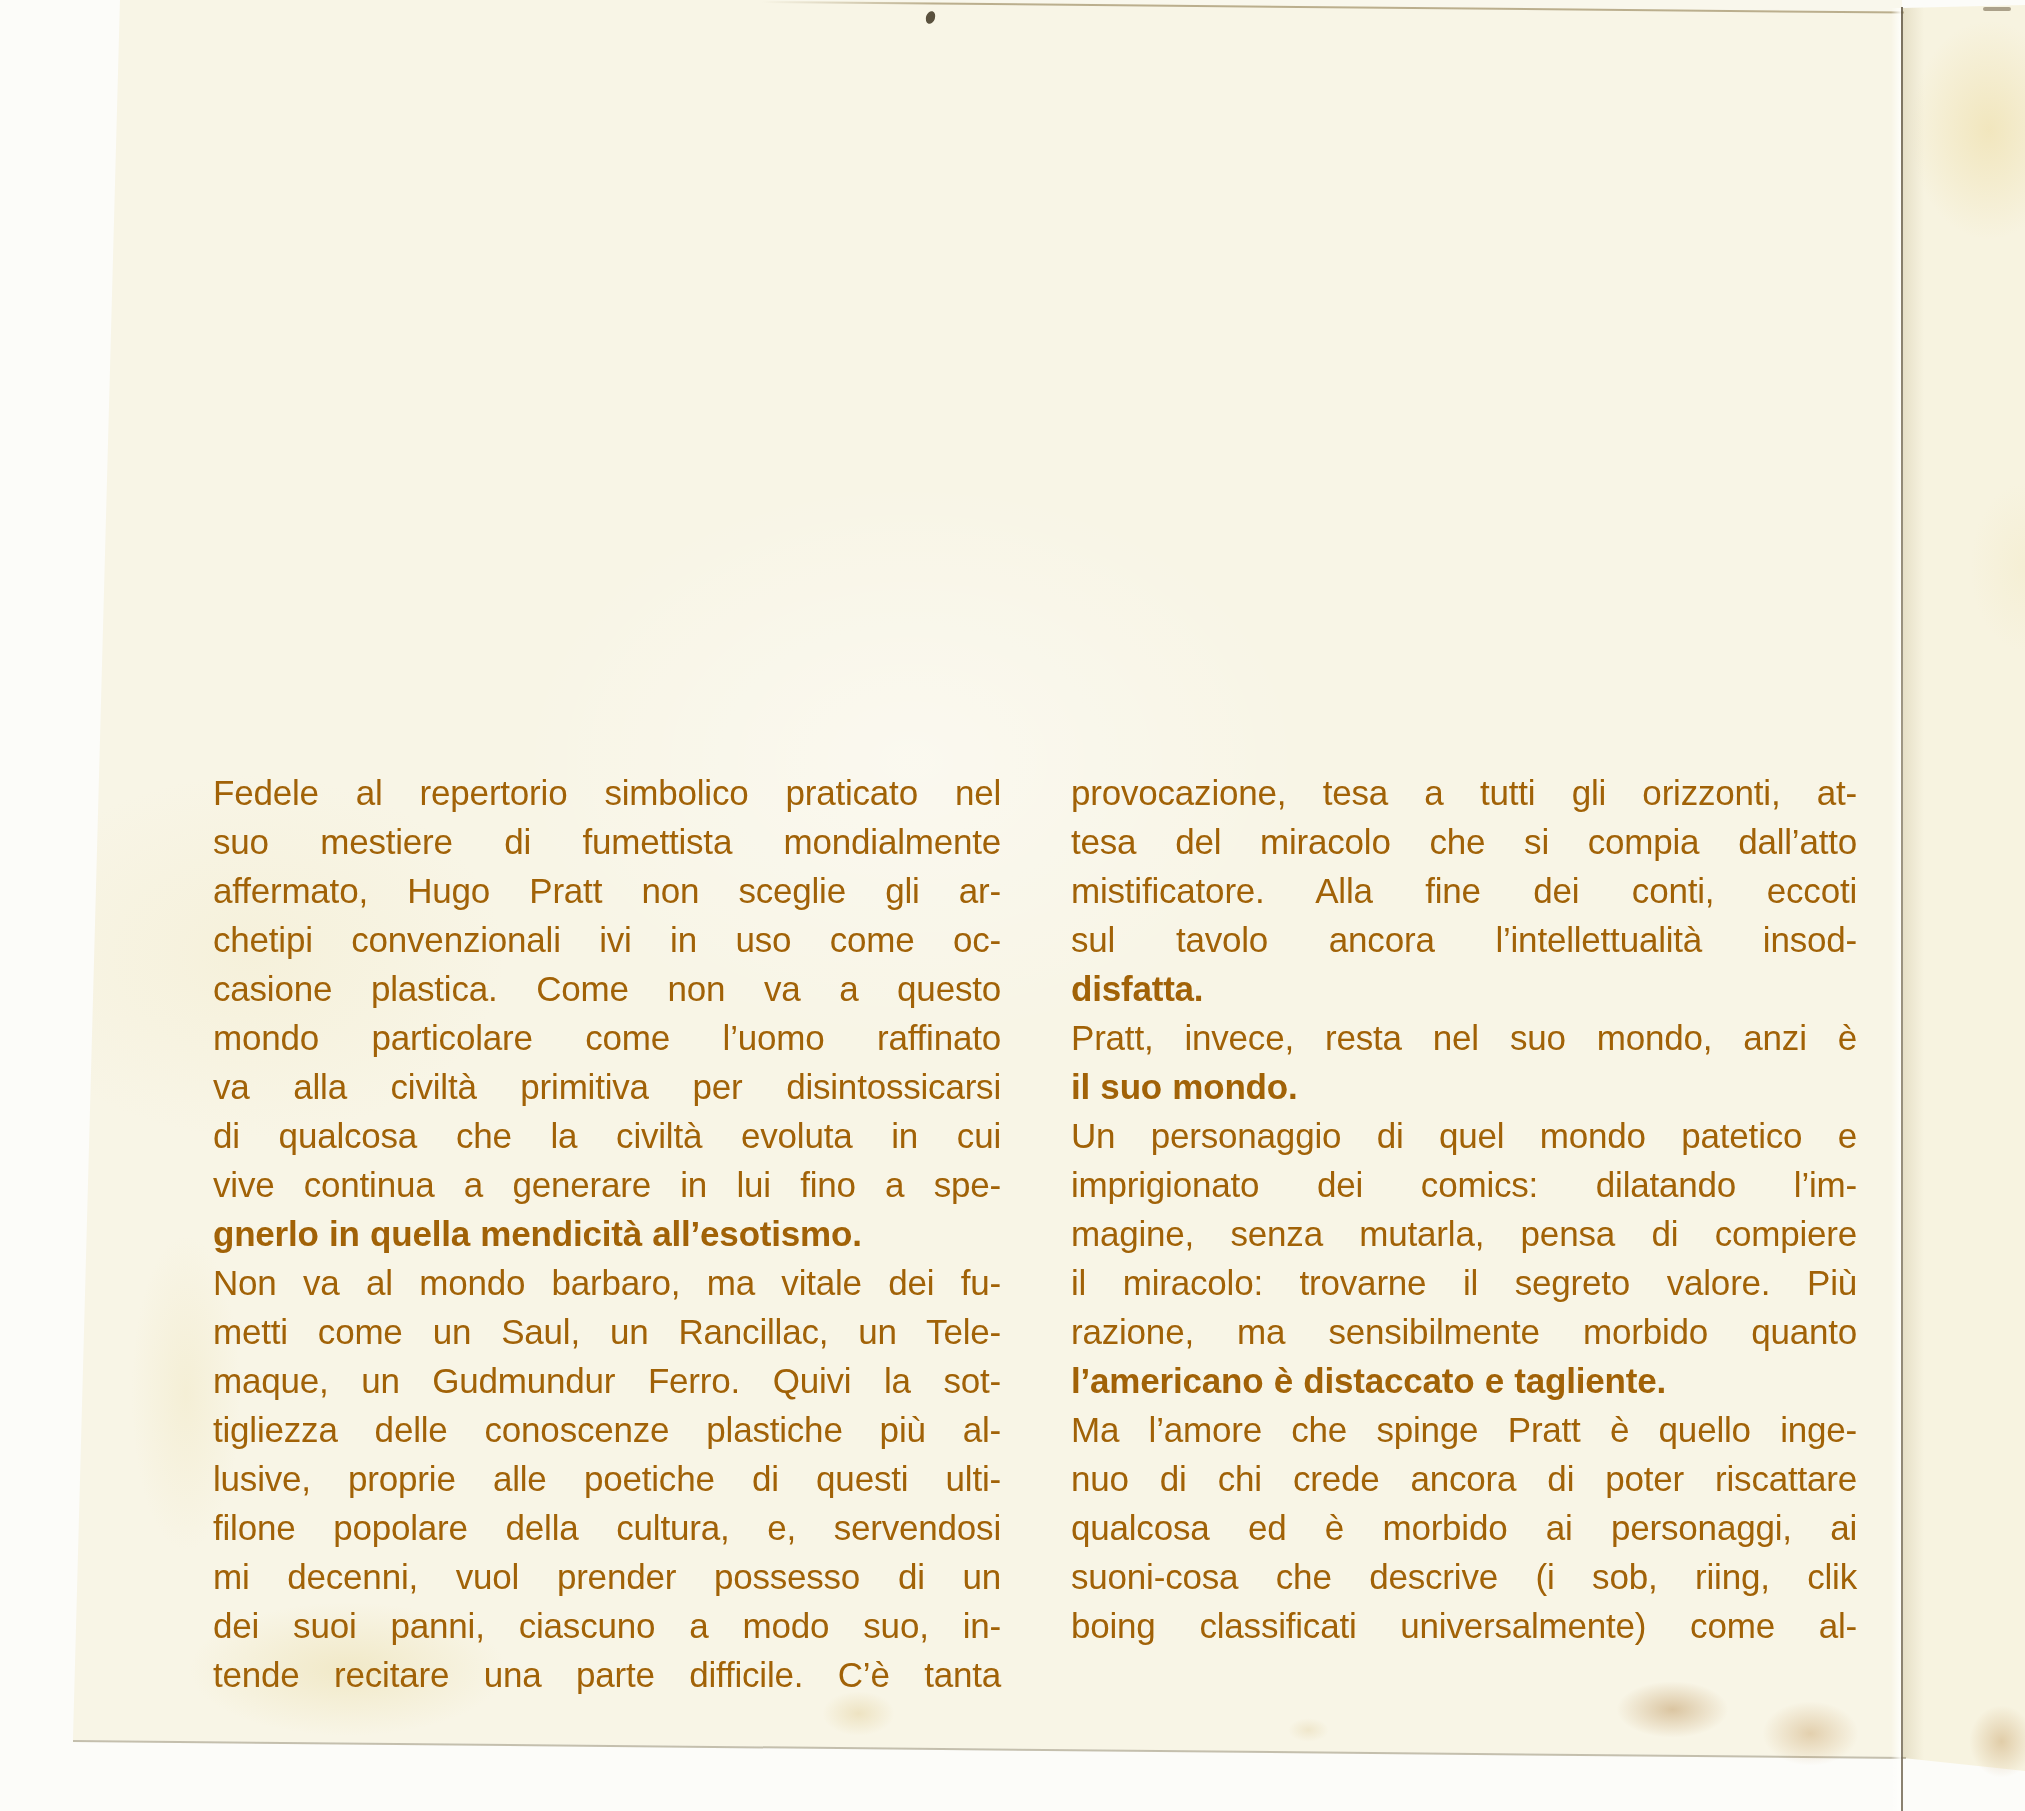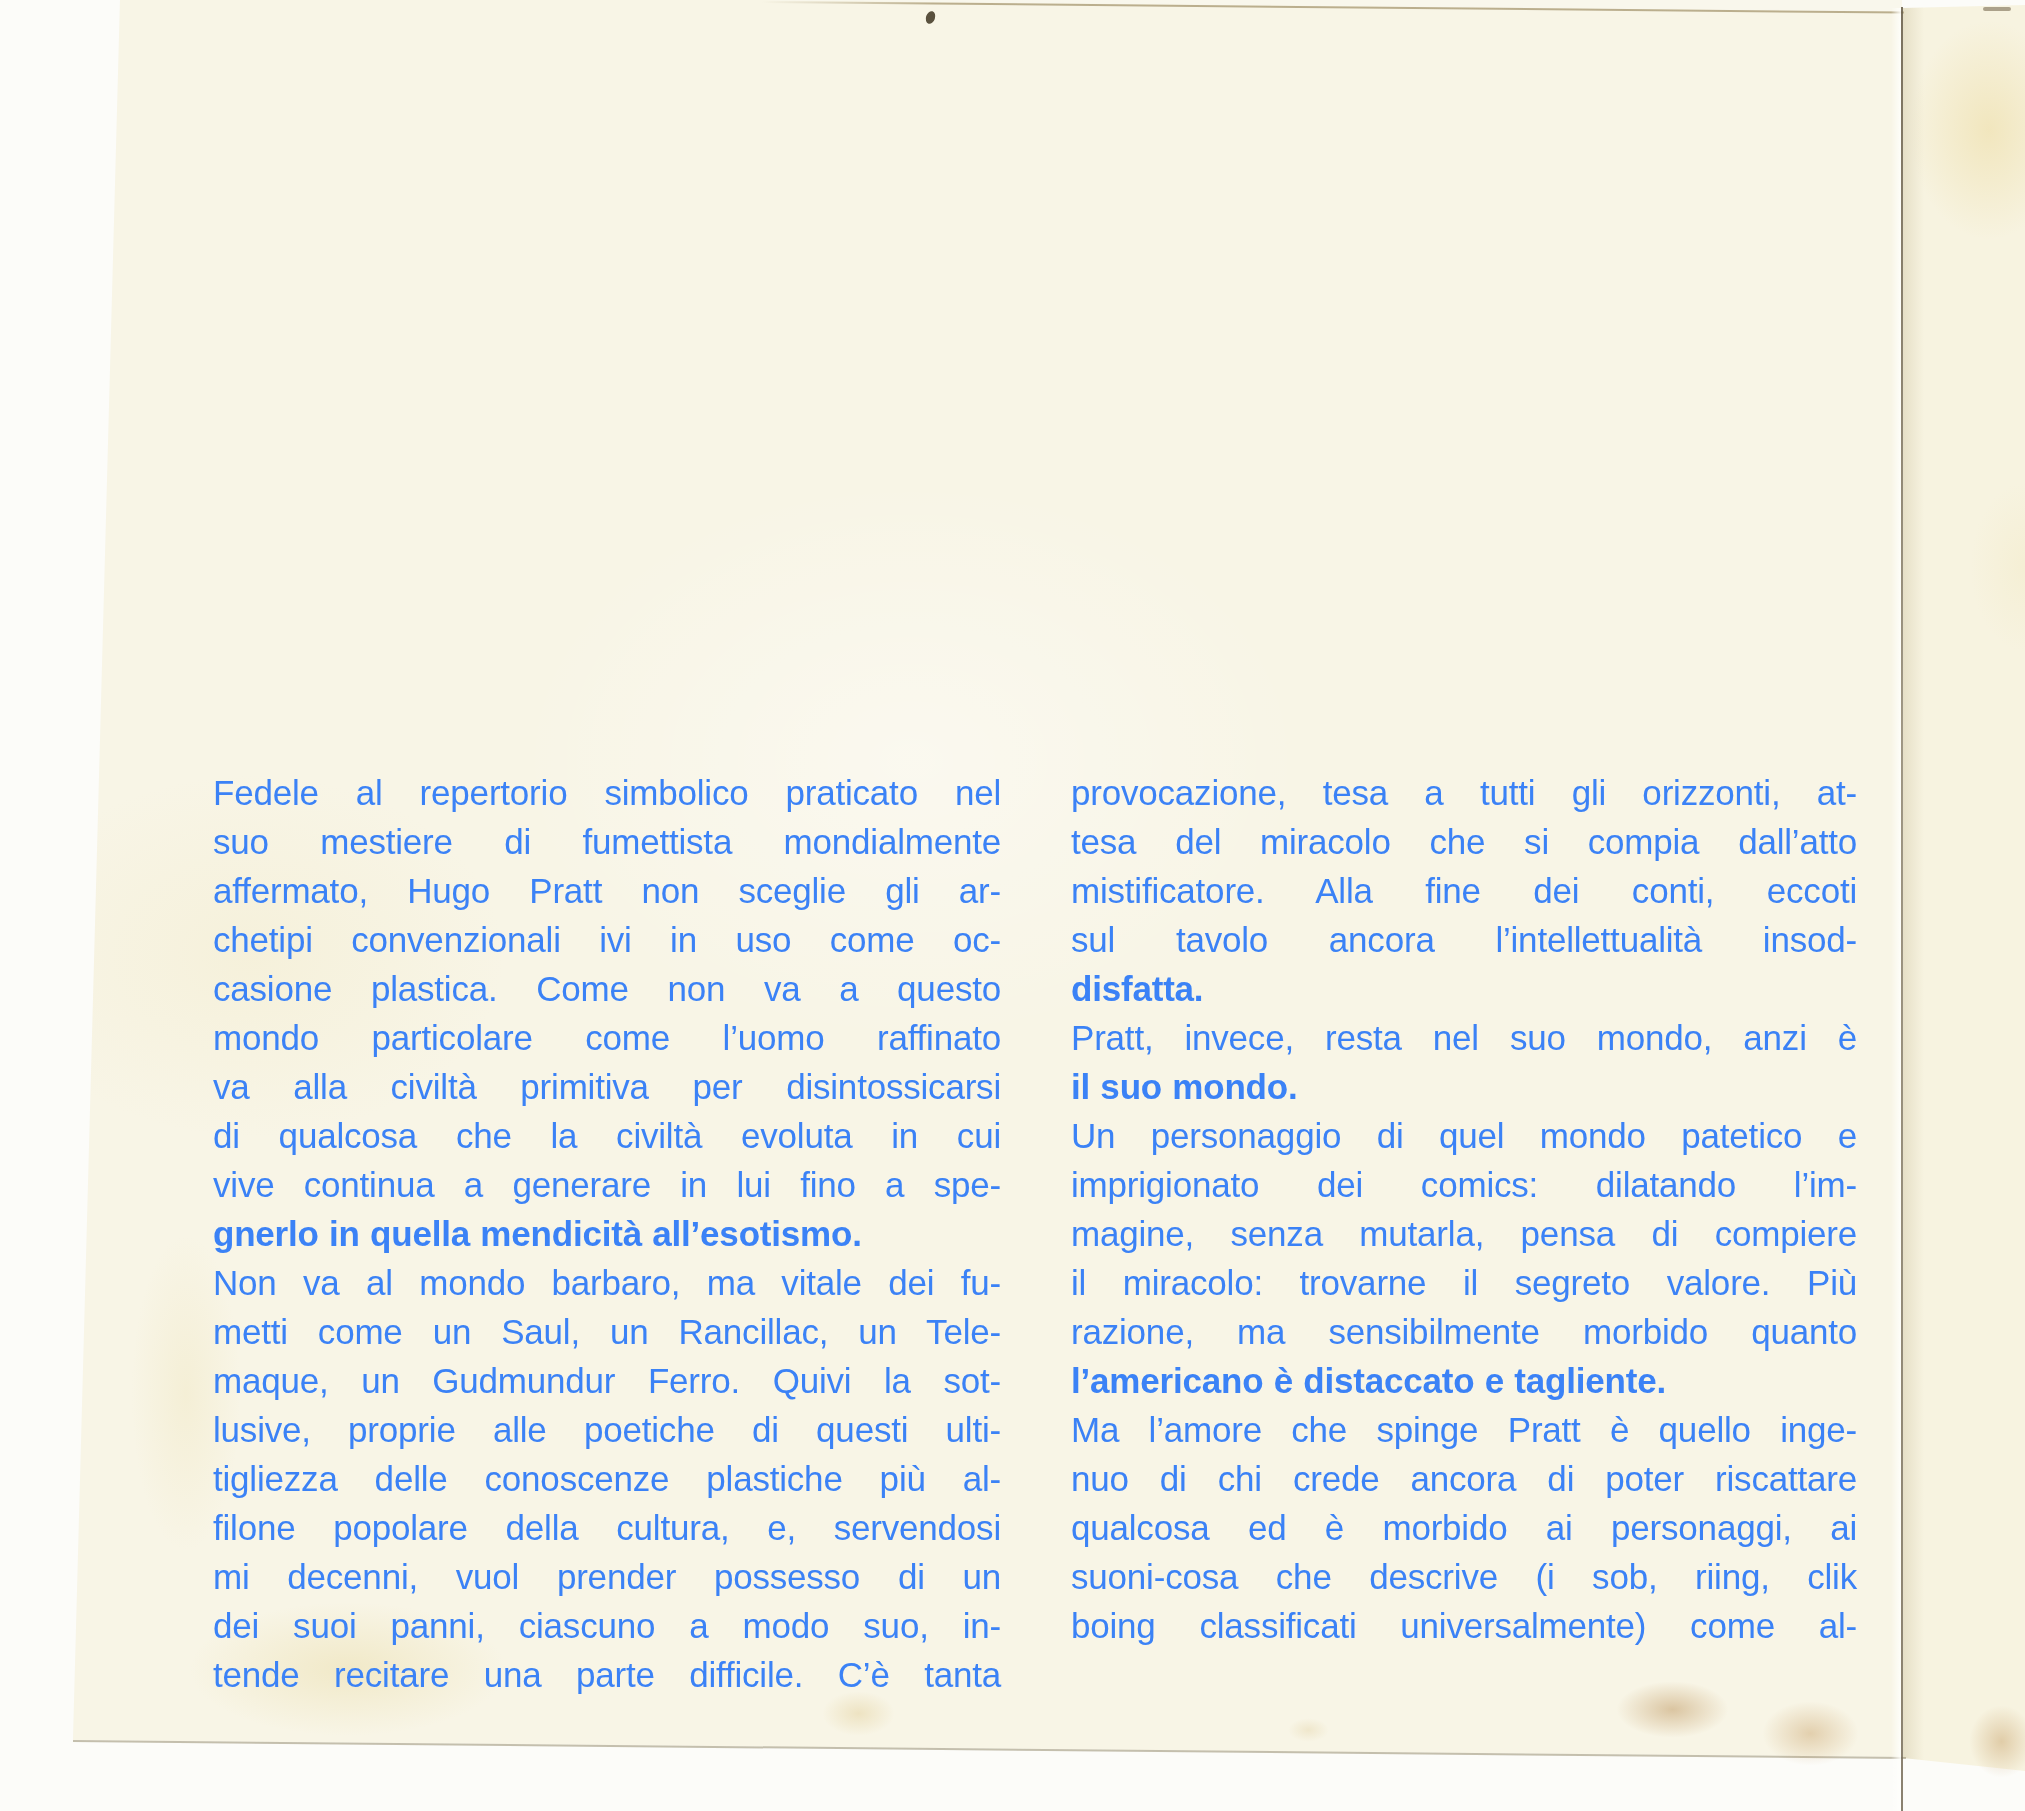--- a/index.html
+++ b/index.html
@@ -72,21 +72,21 @@
   .stain.s5{left:926px;top:11.3px;width:9px;height:13px;border-radius:50%;
     background:rgba(62,52,32,0.85);transform:rotate(18deg);}
   .stain.s6{left:1983px;top:6.5px;width:27.5px;height:4.9px;border-radius:2.4px;
     background:rgba(95,80,52,0.5);}
   .stain.s7{left:1288px;top:1718px;width:41px;height:24px;
     background:radial-gradient(ellipse at center, rgba(205,175,100,0.20), rgba(205,175,100,0) 70%);}
   
   .col{
     position:absolute;top:768px;
     font-size:35px;line-height:49px;
-    color:#3b82f6;letter-spacing:-0.2px;word-spacing:0.8px;
+    color:#a16207;letter-spacing:-0.2px;word-spacing:0.8px;
   }
   .col-left{left:213px;width:788px;}
   .col-right{left:1071px;width:786px;}
   .line{height:49px;text-align:justify;text-align-last:justify;}
   .line.end{text-align:left;text-align-last:left;font-weight:bold;}
 </style>
 </head>
 <body>
 
 <div class="scan">
@@ -114,22 +114,22 @@
       <div class="line">chetipi convenzionali ivi in uso come oc-</div>
       <div class="line">casione plastica. Come non va a questo</div>
       <div class="line">mondo particolare come l’uomo raffinato</div>
       <div class="line">va alla civiltà primitiva per disintossicarsi</div>
       <div class="line">di qualcosa che la civiltà evoluta in cui</div>
       <div class="line">vive continua a generare in lui fino a spe-</div>
       <div class="line end">gnerlo in quella mendicità all’esotismo.</div>
       <div class="line">Non va al mondo barbaro, ma vitale dei fu-</div>
       <div class="line">metti come un Saul, un Rancillac, un Tele-</div>
       <div class="line">maque, un Gudmundur Ferro. Quivi la sot-</div>
+      <div class="line">tigliezza delle conoscenze plastiche più al-</div>
       <div class="line">lusive, proprie alle poetiche di questi ulti-</div>
-      <div class="line">tigliezza delle conoscenze plastiche più al-</div>
       <div class="line">filone popolare della cultura, e, servendosi</div>
       <div class="line">mi decenni, vuol prender possesso di un</div>
       <div class="line">dei suoi panni, ciascuno a modo suo, in-</div>
       <div class="line">tende recitare una parte difficile. C’è tanta</div>
     </div>
   <div class="col col-right">
       <div class="line">provocazione, tesa a tutti gli orizzonti, at-</div>
       <div class="line">tesa del miracolo che si compia dall’atto</div>
       <div class="line">mistificatore. Alla fine dei conti, eccoti</div>
       <div class="line">sul tavolo ancora l’intellettualità insod-</div>

